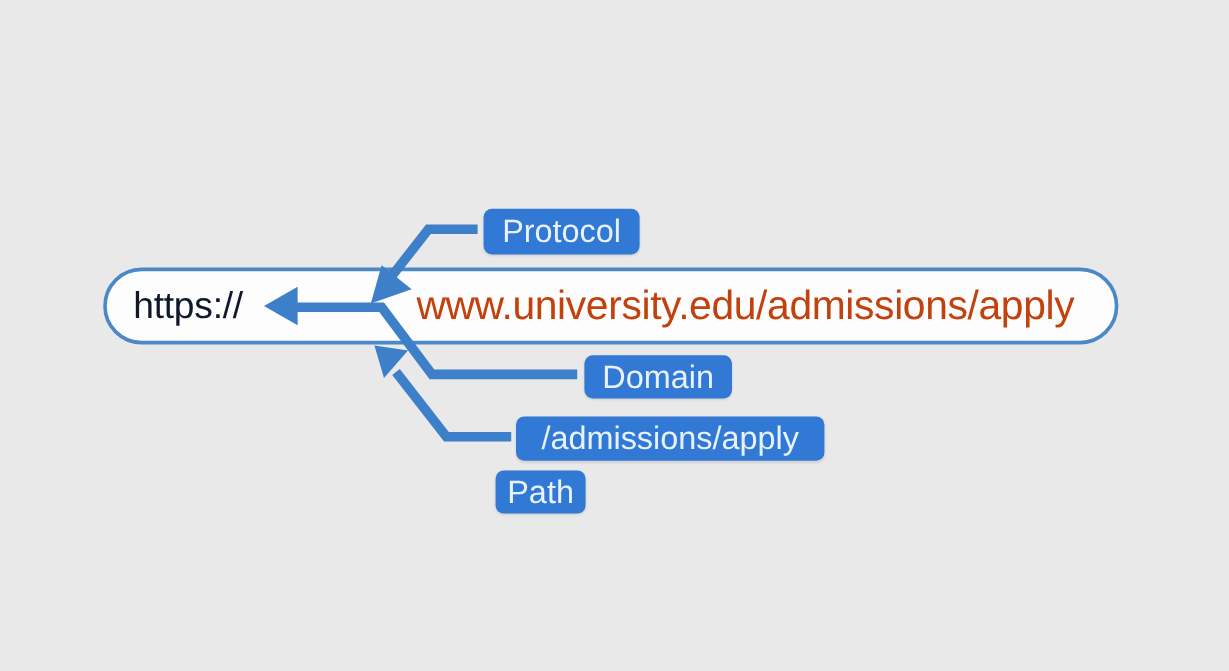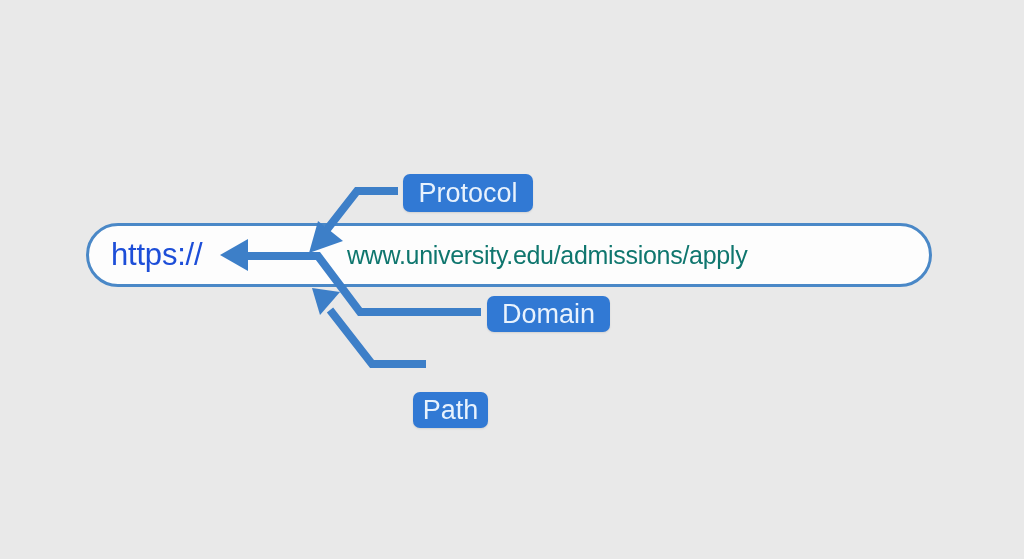--- a/index.html
+++ b/index.html
@@ -33,29 +33,29 @@
     border: 3px solid #4a88c7;
     border-radius: 32px;
     display: flex;
     align-items: center;
     z-index: 2;
   }
   #url-protocol {
     position: absolute;
     left: 22px;
     font-size: 31px;
-    color: #1d4ed8;
+    color: #0f172a;
     letter-spacing: -0.2px;
     white-space: nowrap;
   }
   #url-rest {
     position: absolute;
     left: 258px;
-    font-size: 25px;
-    color: #0f766e;
+    font-size: 34px;
+    color: #c2410c;
     letter-spacing: -0.3px;
     white-space: nowrap;
   }
   
   #arrows {
     position: absolute;
     left: 0; top: 0;
     width: 1024px;
     height: 559px;
     z-index: 3;
@@ -119,16 +119,17 @@
       <path d="M 426 364 L 372 364 L 330 310" fill="none" stroke="#3d7fc8" stroke-width="8" stroke-linecap="butt" stroke-linejoin="miter"></path>
       <polygon points="312,288 340,292 320,315" fill="#3d7fc8"></polygon>
     </g>
 
   </svg>
 
   <div class="tag" id="tag-protocol">Protocol</div>
 
   <div class="tag" id="tag-domain">Domain</div>
 
+  <div class="tag" id="tag-pathvalue">/admissions/apply</div>
 
   <div class="tag" id="tag-path">Path</div>
 
 </div>
 
 </body></html>

